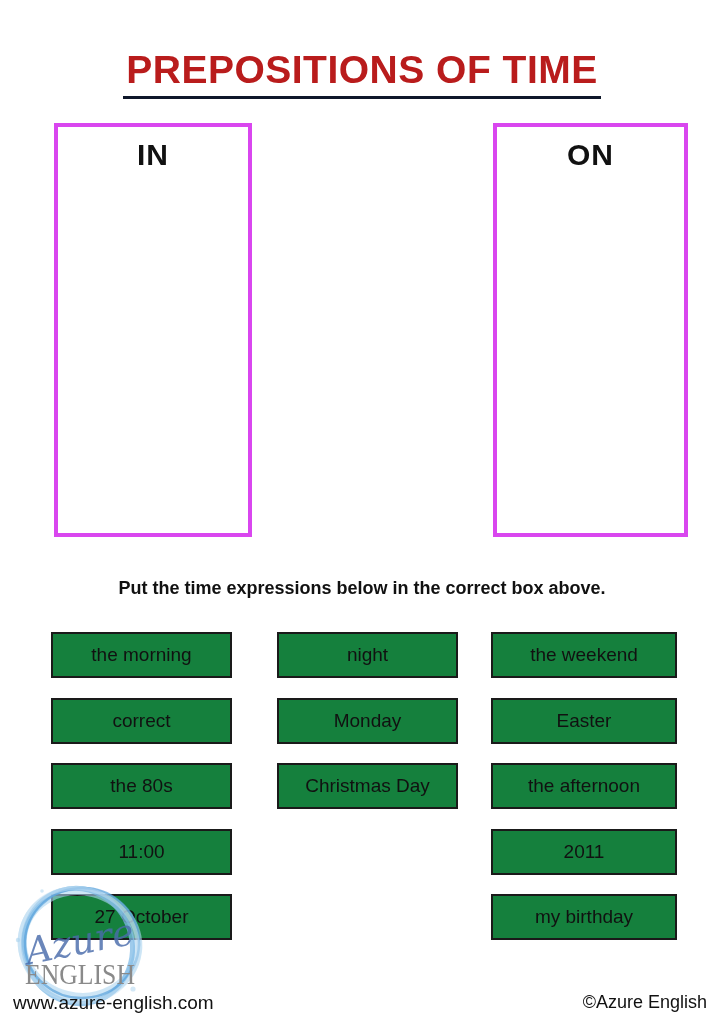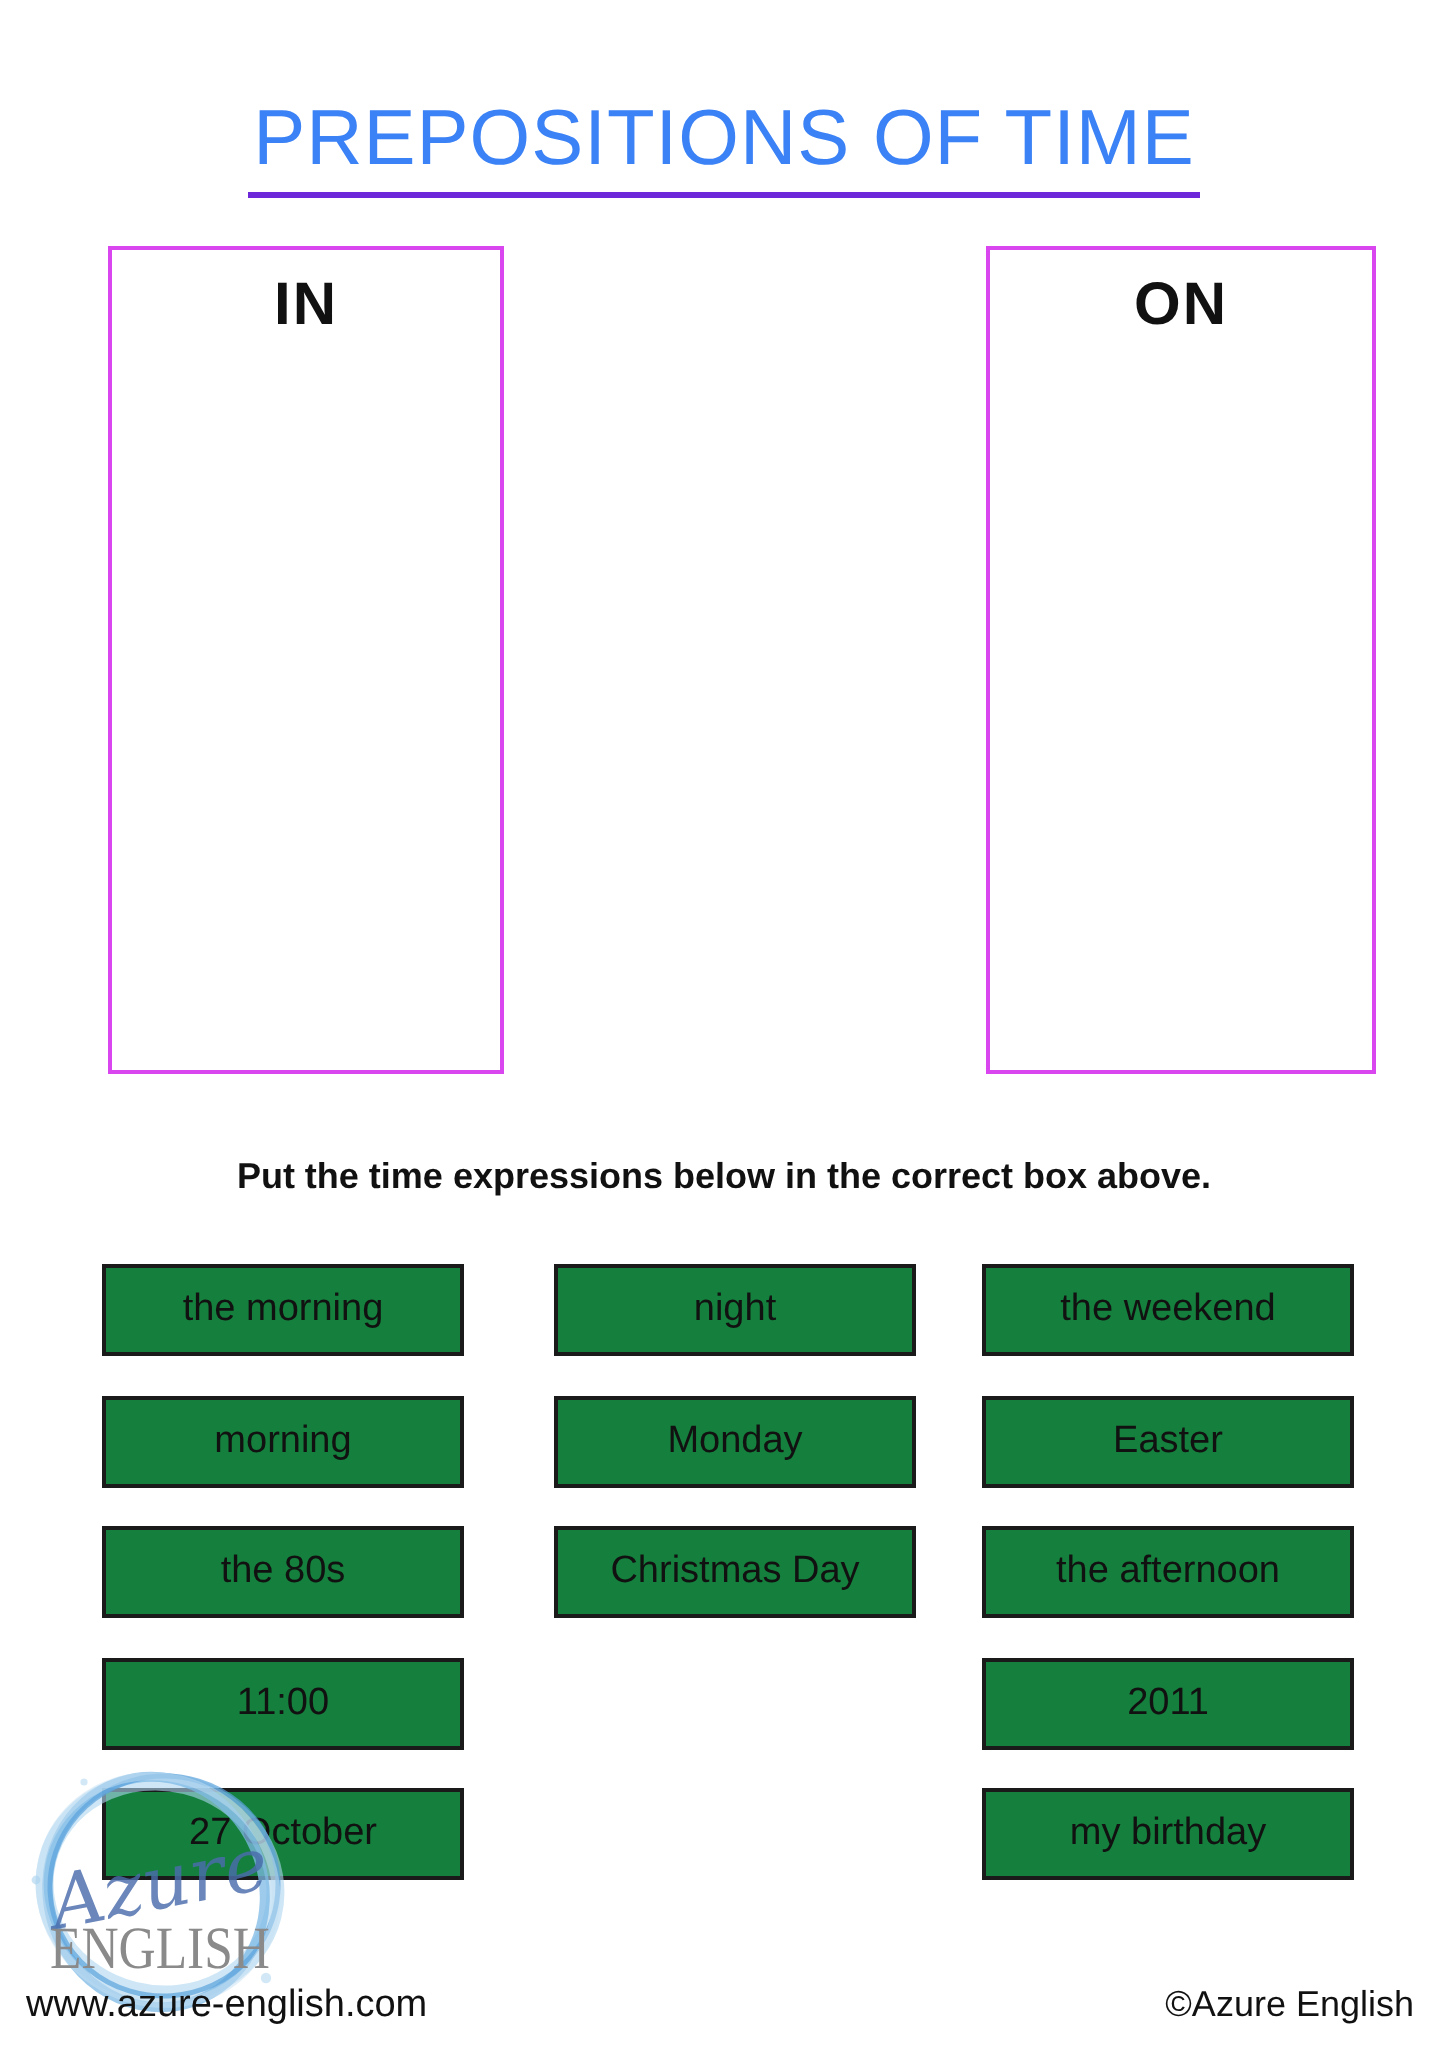--- a/index.html
+++ b/index.html
@@ -2,26 +2,26 @@
 <html><head>
 <meta charset="utf-8">
 <style>
   html,body{margin:0;padding:0;background:#ffffff;}
   .page{
     position:relative;width:724px;height:1024px;background:#ffffff;
     font-family:"Liberation Sans",sans-serif;color:#111111;overflow:hidden;
   }
   .title-wrap{position:absolute;top:48px;left:0;width:724px;text-align:center;}
   .title{
-    display:inline-block;margin:0;font-size:39px;font-weight:400;letter-spacing:.5px;
-    color:#3b82f6;border-bottom:3px solid #6d28d9;padding:0 3px 4px 3px;
+    display:inline-block;margin:0;font-size:39px;font-weight:700;letter-spacing:.5px;
+    color:#b91c1c;border-bottom:3px solid #0f172a;padding:0 3px 4px 3px;
   }
   .pbox{
     position:absolute;top:123px;height:414px;box-sizing:border-box;
-    border:2px solid #d946ef;background:#ffffff;
+    border:4px solid #d946ef;background:#ffffff;
   }
   .b0{left:54px;width:198px;}
   .b1{left:277px;width:195px;}
   .b2{left:493px;width:195px;}
   .pbox-label{
     margin-top:11px;text-align:center;font-weight:700;font-size:30px;letter-spacing:1px;
   }
   .instruction{
     position:absolute;top:578px;left:0;width:724px;text-align:center;
     font-weight:700;font-size:18px;
@@ -72,21 +72,21 @@
   <div class="pbox b2">
     <div class="pbox-label">ON</div>
   </div>
 
   <div class="instruction">Put the time expressions below in the correct box above.</div>
 
   <div class="card r0 c0">the morning</div>
   <div class="card r0 c1">night</div>
   <div class="card r0 c2">the weekend</div>
 
-  <div class="card r1 c0">morning</div>
+  <div class="card r1 c0">correct</div>
   <div class="card r1 c1">Monday</div>
   <div class="card r1 c2">Easter</div>
 
   <div class="card r2 c0">the 80s</div>
   <div class="card r2 c1">Christmas Day</div>
   <div class="card r2 c2">the afternoon</div>
 
   <div class="card r3 c0">11:00</div>
   <div class="card r3 c2">2011</div>
 

